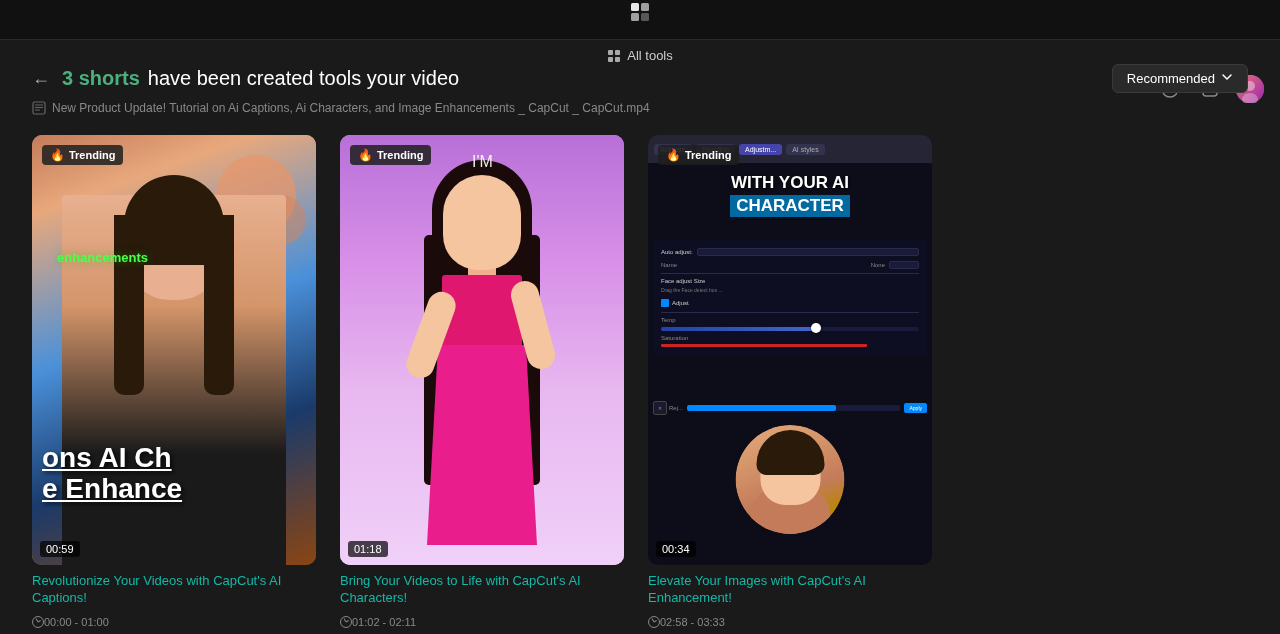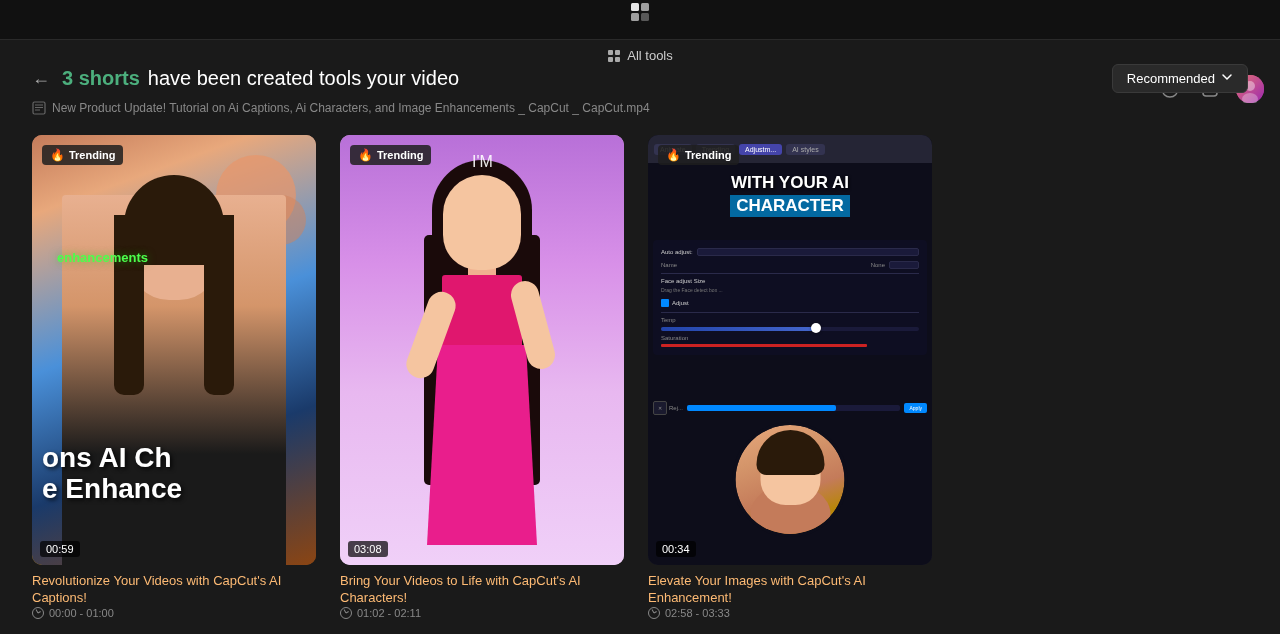--- a/index.html
+++ b/index.html
@@ -217,31 +217,30 @@
       background: rgba(0,0,0,0.7);
       color: #fff;
       font-size: 11px;
       padding: 2px 6px;
       border-radius: 3px;
       z-index: 10;
     }
 
     
     .card-title {
-      color: #fdba74;
+      color: #14b8a6;
       font-size: 13px;
       font-weight: 500;
       margin-top: 8px;
-      margin-bottom: 0;
+      margin-bottom: 9px;
       line-height: 1.3;
     }
     .card-time {
       display: flex;
       align-items: center;
-      gap: 5px;
       color: #888;
       font-size: 11px;
     }
     .clock-icon {
       width: 12px;
       height: 12px;
       border: 1.5px solid #888;
       border-radius: 50%;
       display: inline-flex;
       align-items: center;
@@ -372,21 +371,21 @@
 
         <div style="position:absolute;top:55px;left:50%;transform:translateX(-50%);width:90px;height:110px;background:#e8b090;border-radius:45px 45px 40px 40px;"></div>
 
         <div style="position:absolute;top:40px;left:50%;transform:translateX(-50%);width:100px;height:90px;background:#2a1a0a;border-radius:50px 50px 20px 20px;z-index:1;"></div>
 
         <div style="position:absolute;top:80px;left:calc(50% - 60px);width:30px;height:180px;background:#2a1a0a;border-radius:0 0 10px 10px;z-index:1;"></div>
         <div style="position:absolute;top:80px;right:calc(50% - 60px);width:30px;height:180px;background:#2a1a0a;border-radius:0 0 10px 10px;z-index:1;"></div>
 
         <div style="position:absolute;top:115px;left:25px;color:#4cff4c;font-size:13px;font-weight:600;z-index:5;text-shadow:0 0 8px rgba(0,200,0,0.5);">enhancements</div>
 
-        <div style="position:absolute;bottom:60px;left:0;right:0;padding:0 10px;z-index:5;">
+        <div style="position:absolute;bottom:60px;left:0;right:0;padding:0 10px;z-index:5;text-decoration:underline;">
           <div style="color:#fff;font-size:28px;font-weight:900;line-height:1.1;text-shadow:2px 2px 4px rgba(0,0,0,0.8);">
             <div>ons   AI Ch</div>
             <div>e Enhance</div>
           </div>
         </div>
         <div class="duration-badge">00:59</div>
       </div>
       <div class="card-title">Revolutionize Your Videos with CapCut's AI Captions!</div>
       <div class="card-time">
         <div class="clock-icon">
@@ -416,21 +415,21 @@
         <div style="position:absolute;top:40px;left:50%;transform:translateX(-50%);width:78px;height:95px;background:#f5c5a0;border-radius:39px 39px 35px 35px;z-index:3;"></div>
 
         <div style="position:absolute;top:125px;left:50%;transform:translateX(-50%);width:28px;height:20px;background:#f0b090;z-index:2;"></div>
 
         <div style="position:absolute;top:140px;left:50%;transform:translateX(-50%);width:80px;height:80px;background:#e0176e;z-index:2;border-radius:3px 3px 0 0;"></div>
 
         <div style="position:absolute;top:210px;left:50%;transform:translateX(-50%);width:110px;height:200px;background:#e91e8c;z-index:2;clip-path:polygon(10% 0,90% 0,100% 100%,0 100%);"></div>
 
         <div style="position:absolute;top:155px;left:calc(50% - 65px);width:28px;height:90px;background:#f5c5a0;border-radius:14px;z-index:2;transform:rotate(20deg);"></div>
         <div style="position:absolute;top:145px;right:calc(50% - 65px);width:28px;height:90px;background:#f5c5a0;border-radius:14px;z-index:2;transform:rotate(-15deg);"></div>
-        <div class="duration-badge">03:08</div>
+        <div class="duration-badge">01:18</div>
       </div>
       <div class="card-title">Bring Your Videos to Life with CapCut's AI Characters!</div>
       <div class="card-time">
         <div class="clock-icon">
           <div class="clock-hand"></div>
           <div class="clock-hand-short"></div>
         </div>
         <span>01:02 - 02:11</span>
       </div>
     </div>

